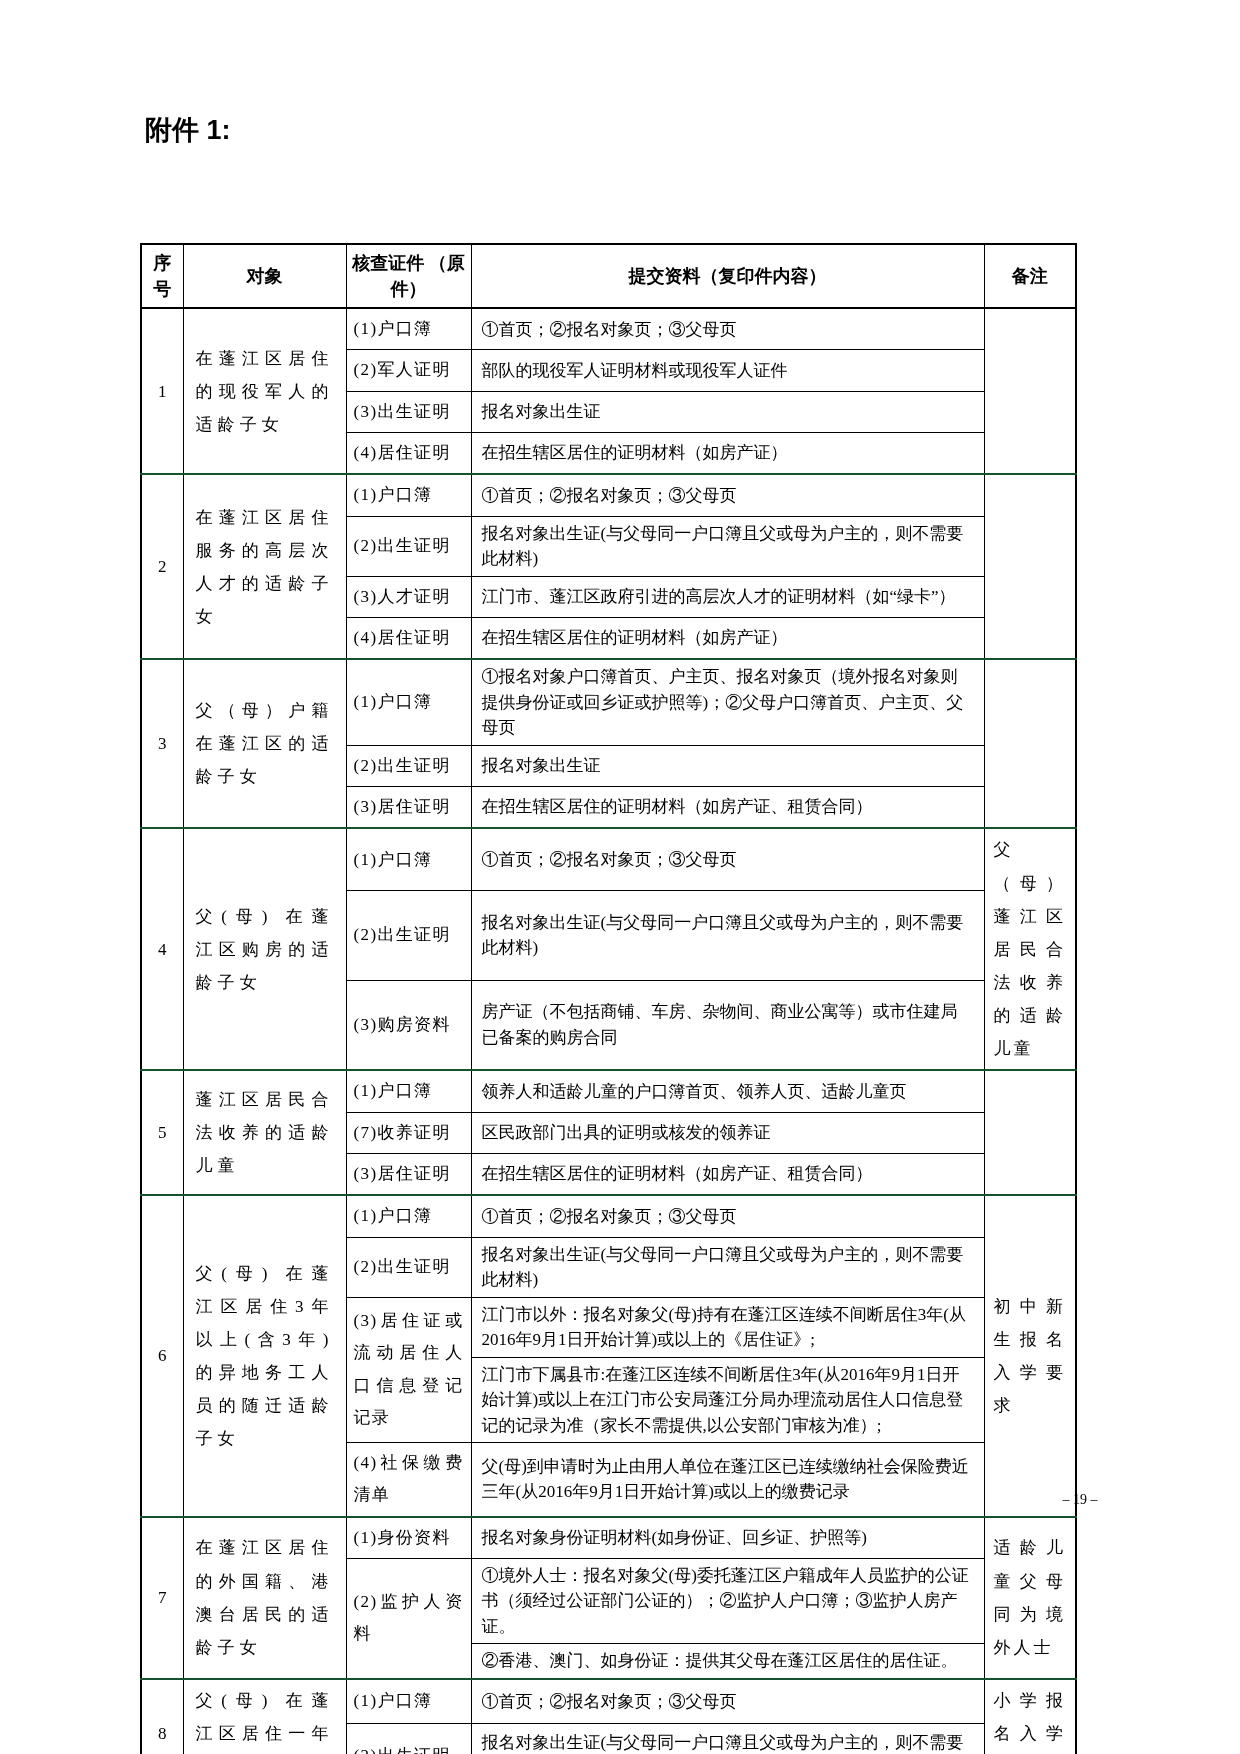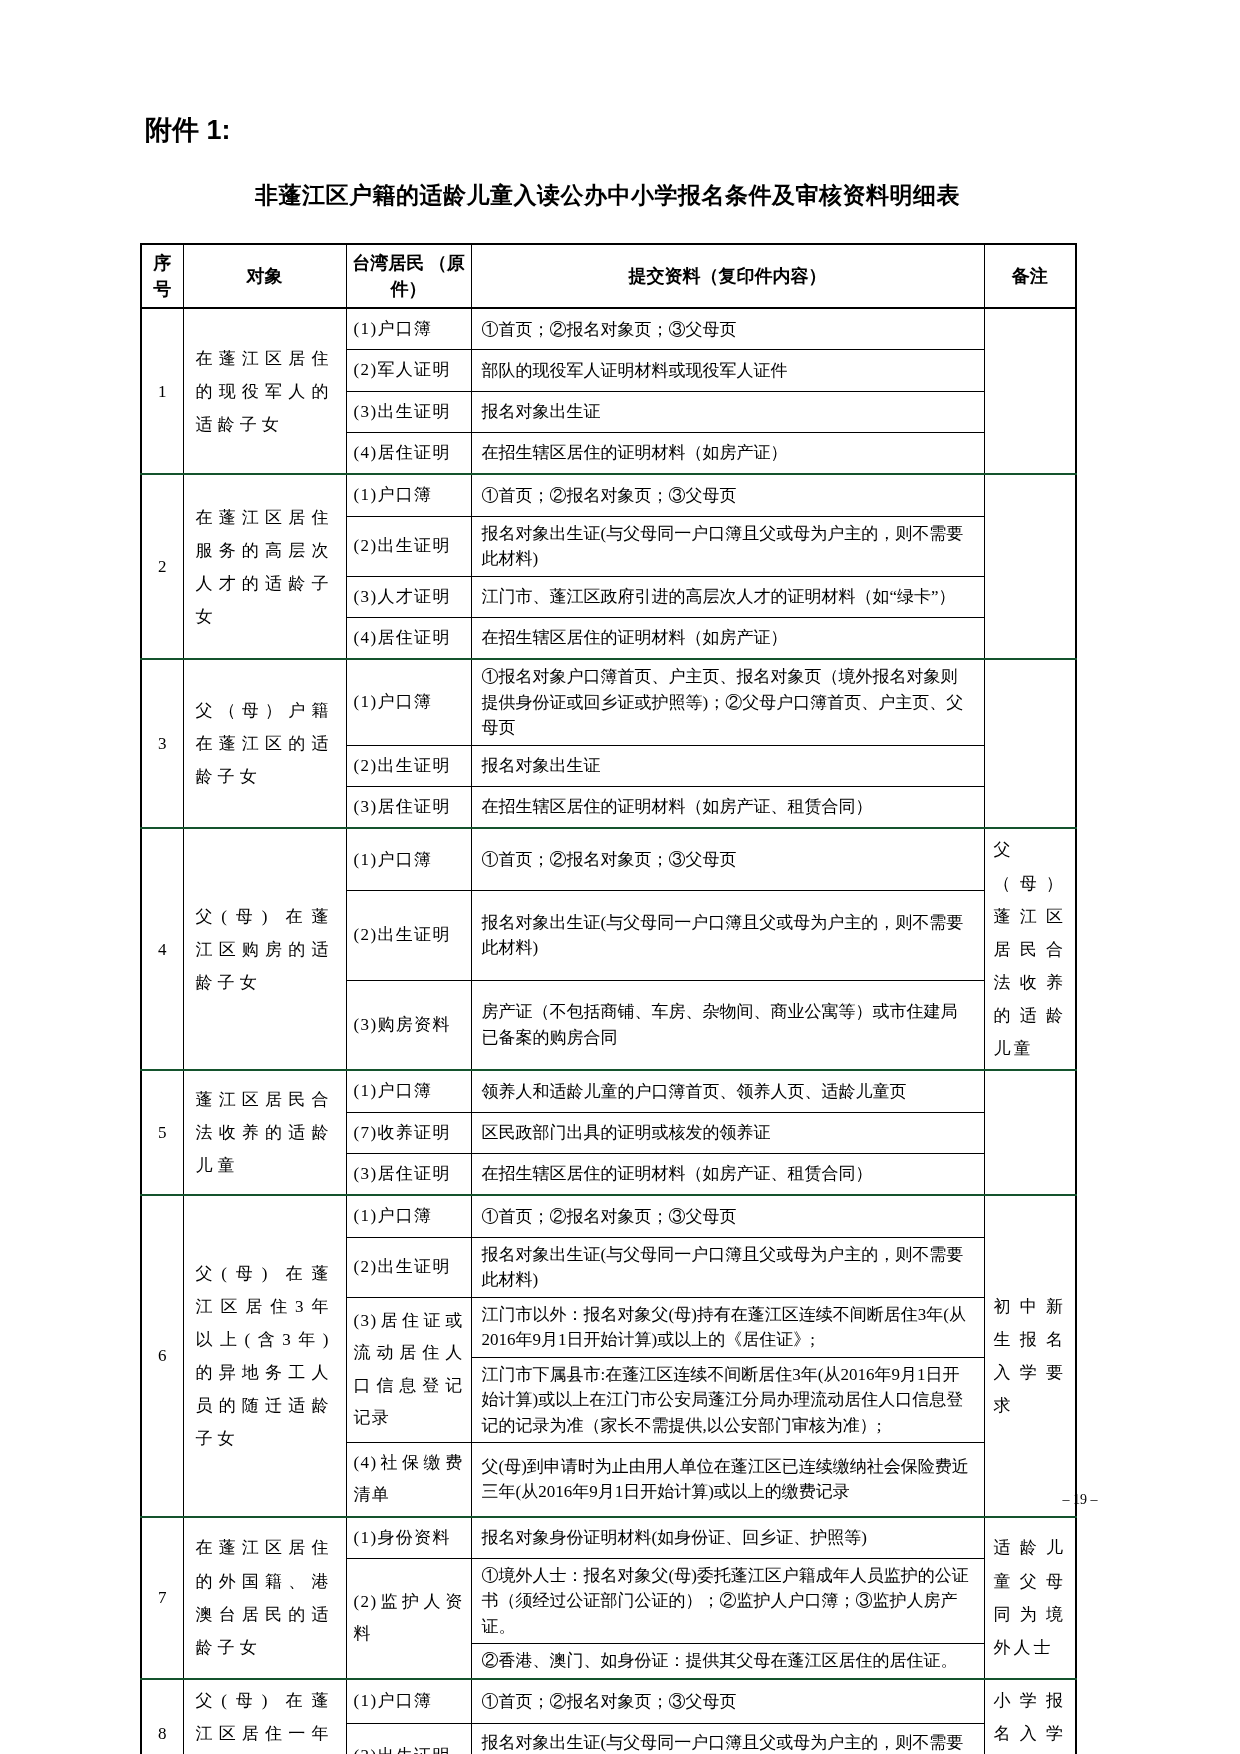--- a/index.html
+++ b/index.html
@@ -92,35 +92,34 @@
     font-family: "Liberation Serif", serif;
   }
 </style>
 </head>
 <body>
 
 <div class="page">
 
   <div class="attachment">附件 1:</div>
 
-  <div class="doc-title">非蓬江区户籍的适龄儿童入读公办中小学报名条件及审核资料明细表</div>
 
   <table class="main-table">
     <colgroup>
       <col style="width:42px">
         <col style="width:163px">
         <col style="width:125px">
         <col style="width:513px">
         <col style="width:92px">
     </colgroup>
     <thead>
       <tr>
         <th>序号</th>
         <th>对象</th>
-        <th>台湾居民 （原件）</th>
+        <th>核查证件 （原件）</th>
         <th>提交资料（复印件内容）</th>
         <th>备注</th>
       </tr>
     </thead>
     <tbody>
 
       <tr class="g-start">
         <td class="seq" rowspan="4">1</td>
         <td class="target" rowspan="4">在蓬江区居住的现役军人的适龄子女</td>
         <td class="cert">(1)户口簿</td>

